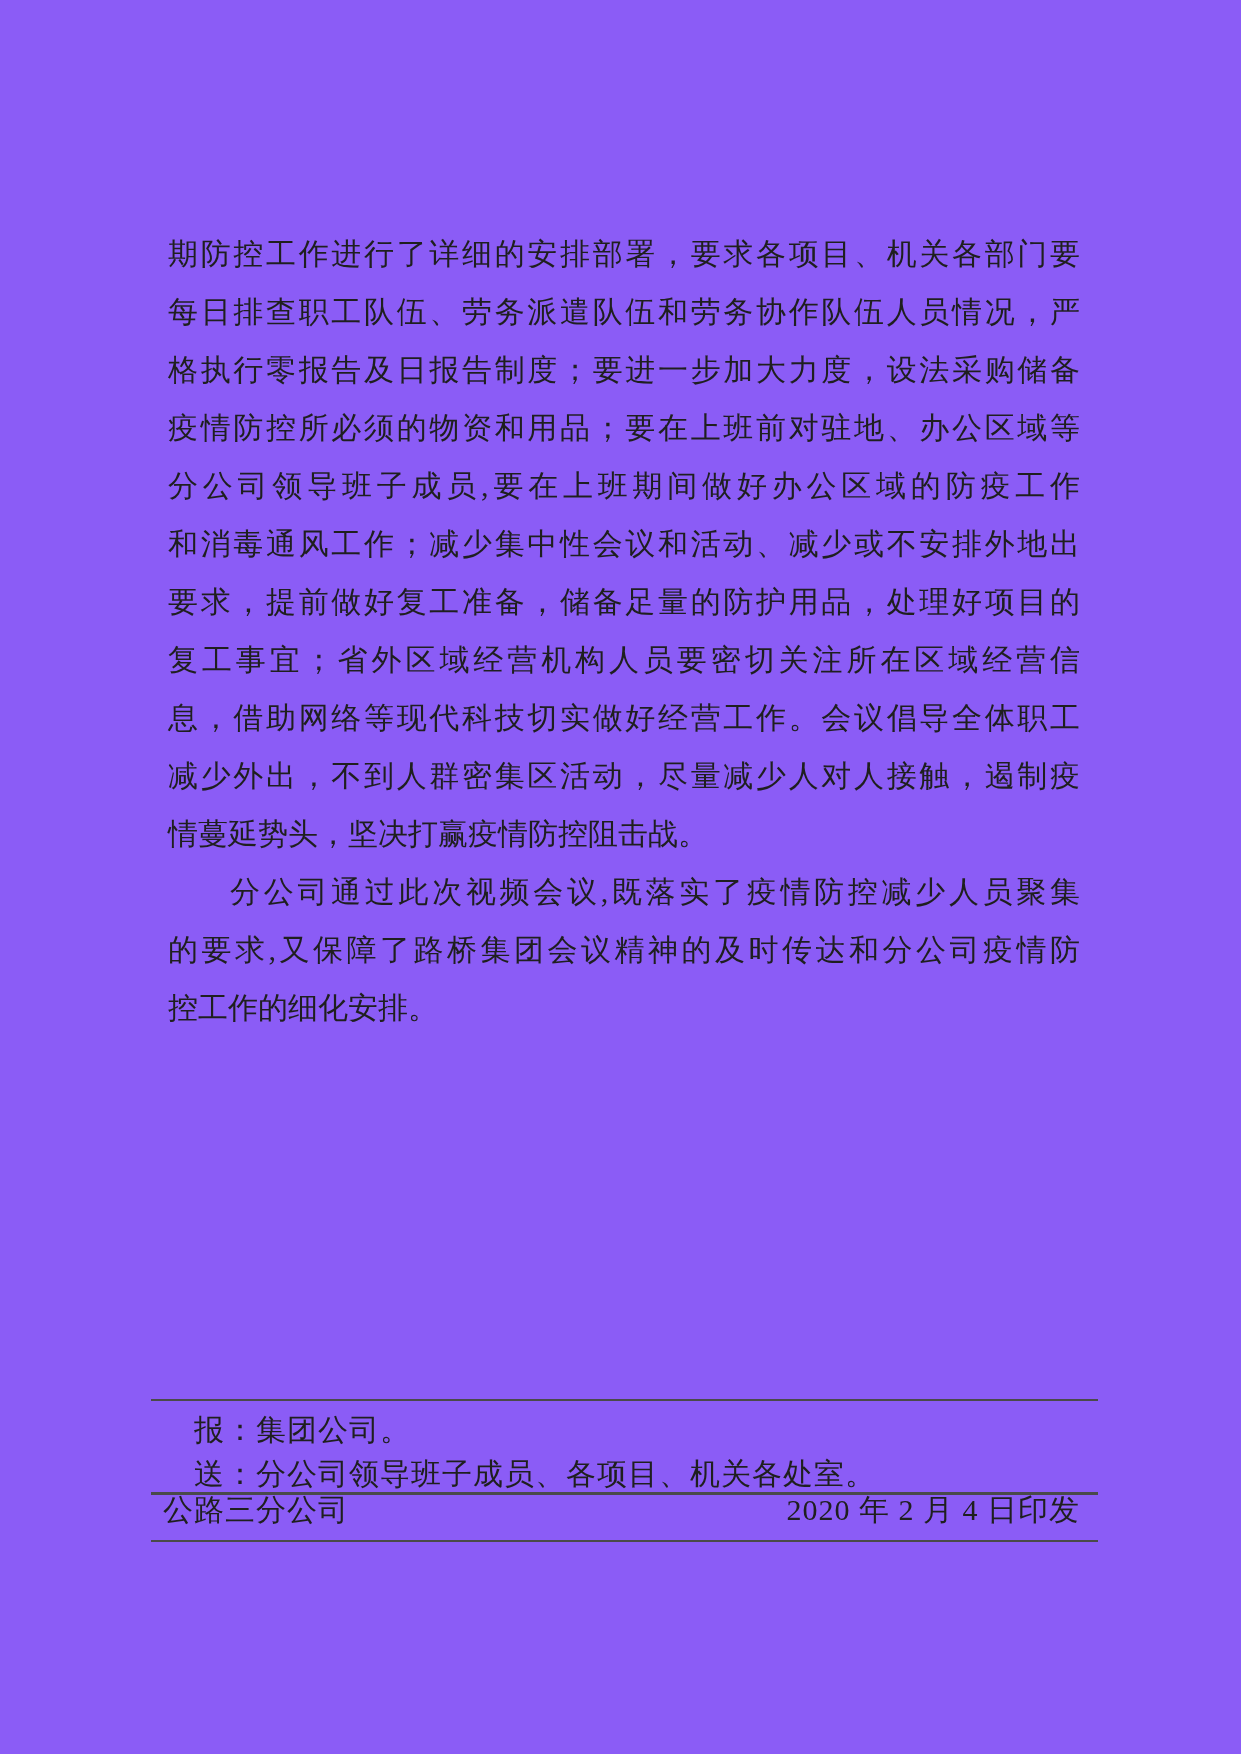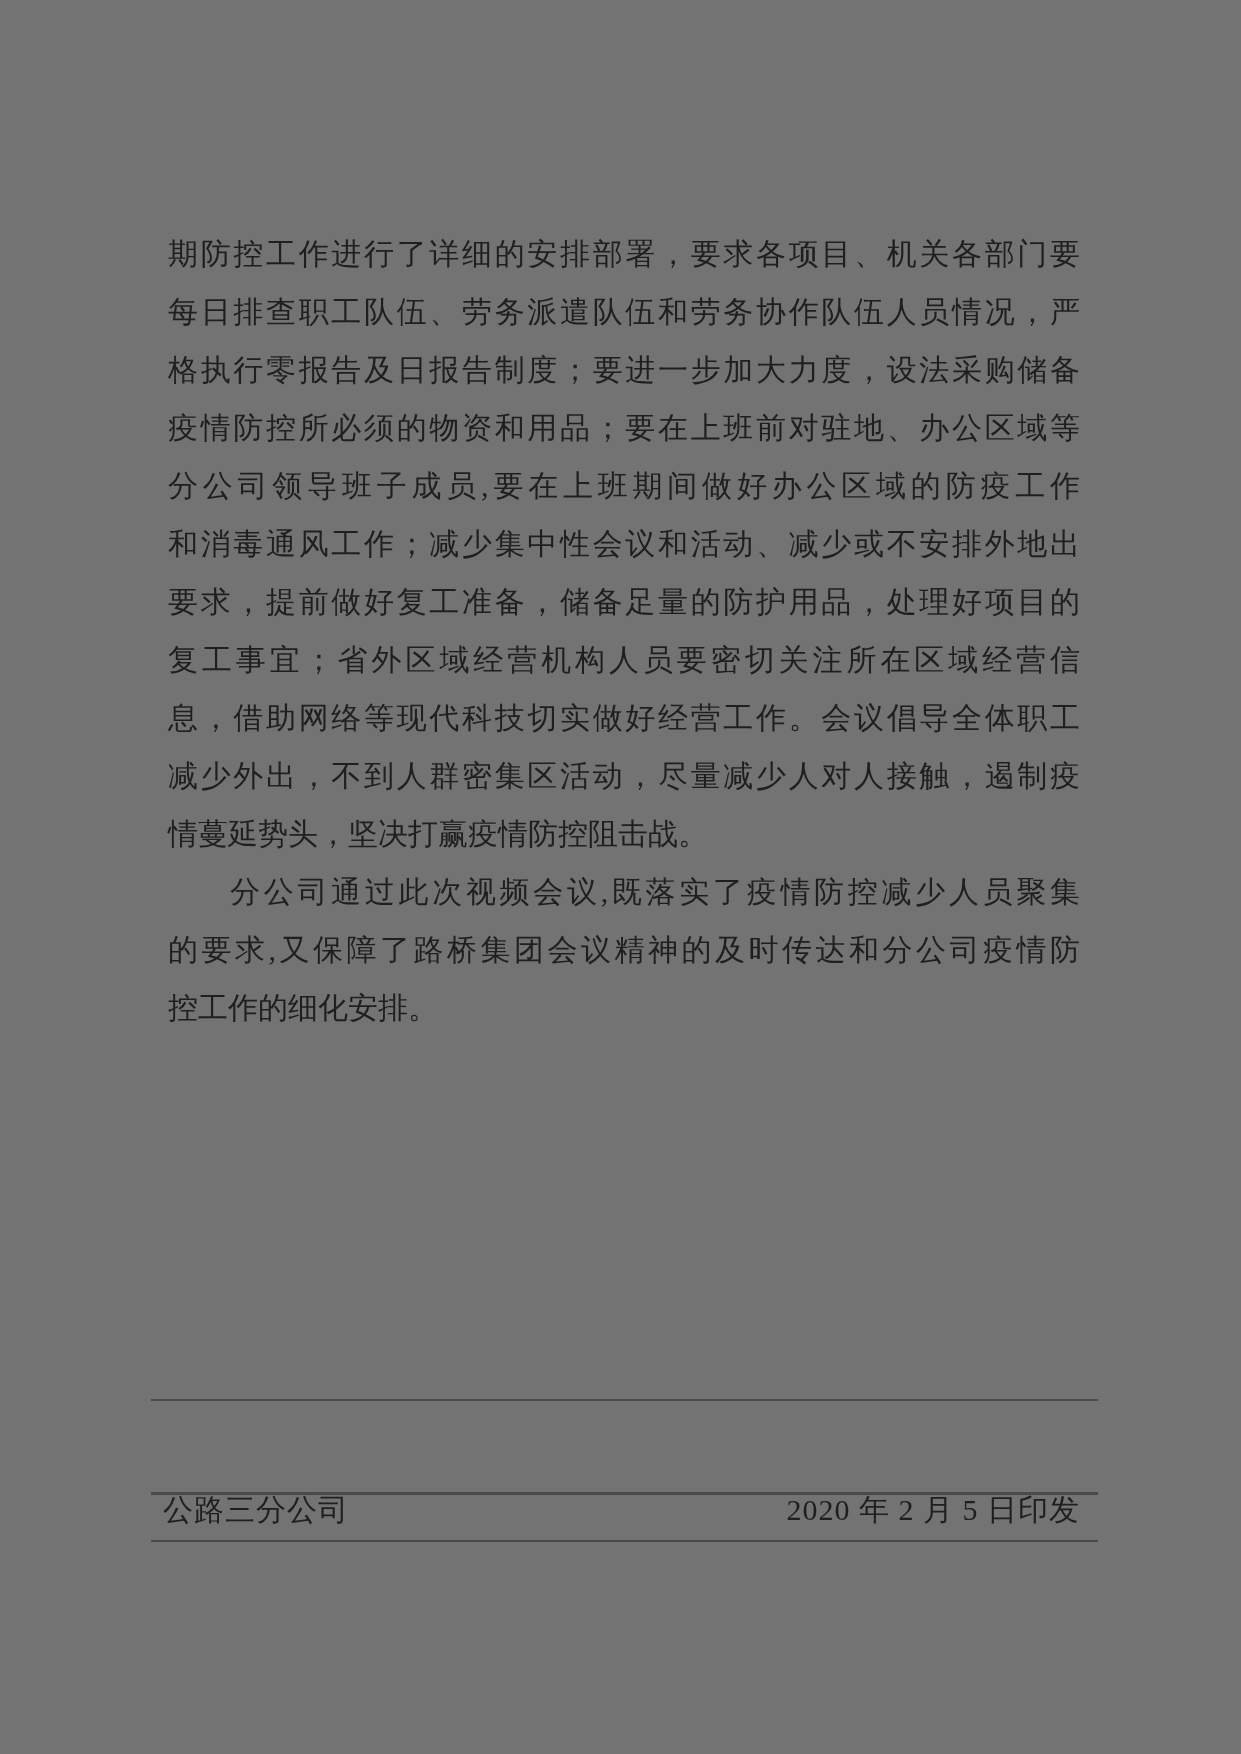--- a/index.html
+++ b/index.html
@@ -4,21 +4,21 @@
 <style>
   html, body {
     margin: 0;
     padding: 0;
     background: #e8e8e8;
   }
   .page {
     position: relative;
     width: 1241px;
     height: 1754px;
-    background: #737373;
+    background: #8b5cf6;
     overflow: hidden;
     font-family: "Liberation Serif", "DejaVu Serif", serif;
     color: #1f1f1f;
   }
   
   .body-text {
     position: absolute;
     left: 168px;
     top: 225px;
     width: 912px;
@@ -92,23 +92,27 @@
     <div class="bline fill">息，借助网络等现代科技切实做好经营工作。会议倡导全体职工</div>
     <div class="bline fill">减少外出，不到人群密集区活动，尽量减少人对人接触，遏制疫</div>
     <div class="bline end">情蔓延势头，坚决打赢疫情防控阻击战。</div>
     <div class="bline fill indent">分公司通过此次视频会议,既落实了疫情防控减少人员聚集</div>
     <div class="bline fill">的要求,又保障了路桥集团会议精神的及时传达和分公司疫情防</div>
     <div class="bline end">控工作的细化安排。</div>
   </div>
 
   <div class="rule rule-top"></div>
 
+  <div class="cc-block">
+    <div>报：集团公司。</div>
+    <div>送：分公司领导班子成员、各项目、机关各处室。</div>
+  </div>
 
   <div class="rule rule-middle"></div>
 
   <div class="issue-row">
     <span>公路三分公司</span>
-    <span>2020 年 2 月 5 日印发</span>
+    <span>2020 年 2 月 4 日印发</span>
   </div>
 
   <div class="rule rule-bottom"></div>
 
 </div>
 
 </body></html>

